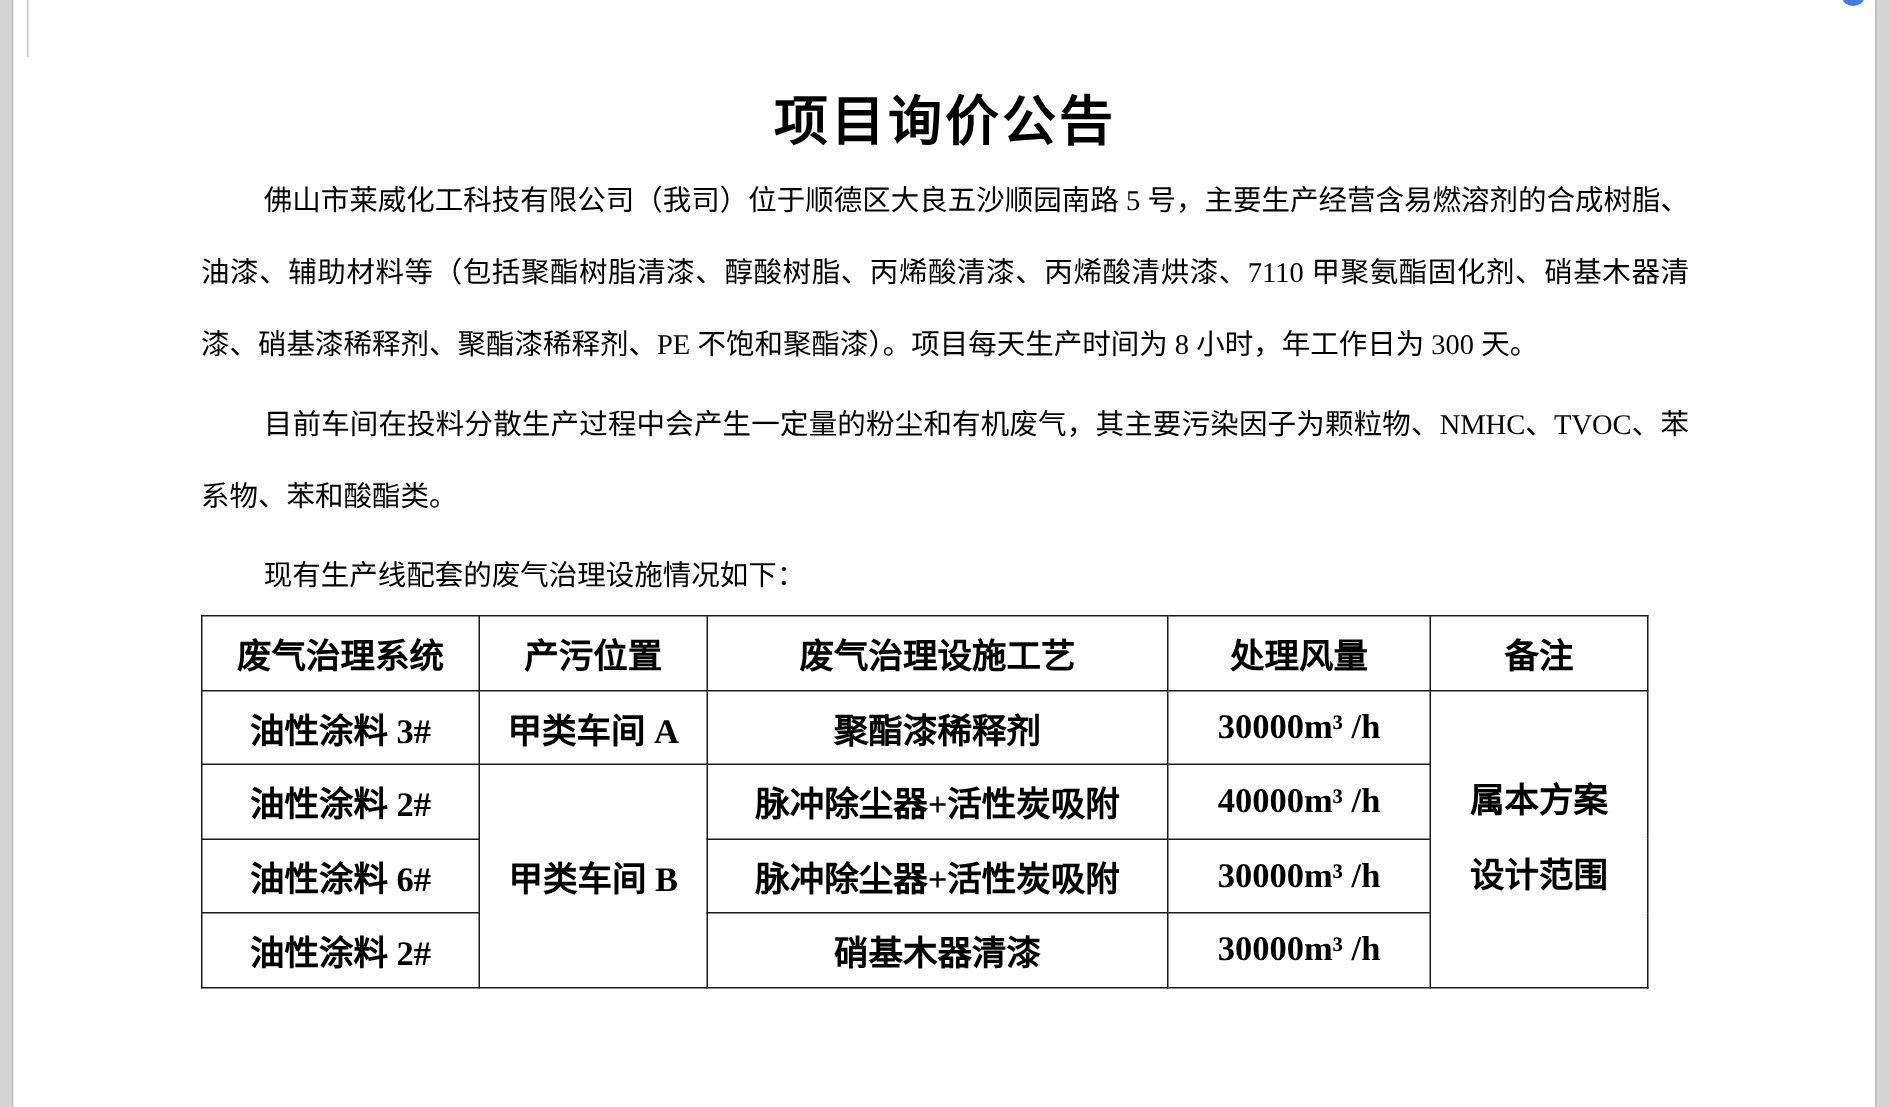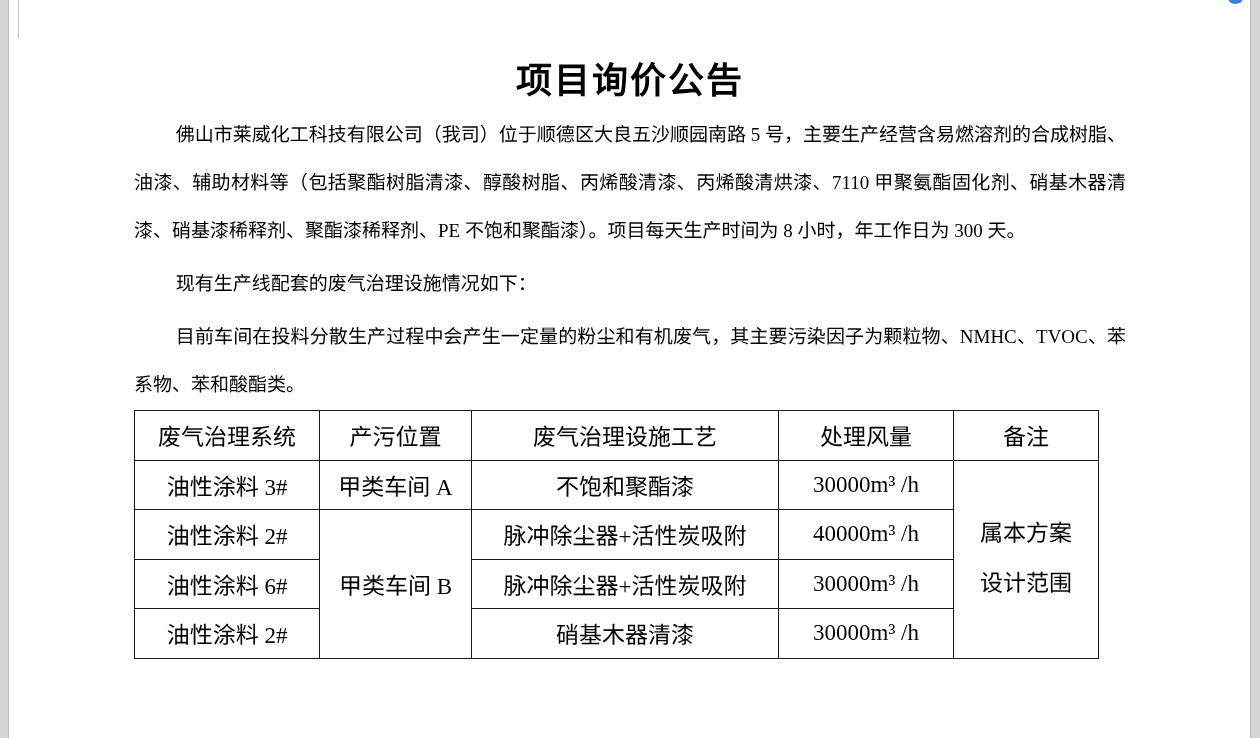--- a/index.html
+++ b/index.html
@@ -75,21 +75,21 @@
     margin-top: 1px;
   }
   table.waste-table th,
   table.waste-table td {
     border: 1.5px solid #1a1a1a;
     height: 48.5px;
     padding: 0;
     text-align: center;
     vertical-align: middle;
     font-size: 23px;
-    font-weight: normal;
+    font-weight: bold;
     overflow: hidden;
   }
   td.remark-cell {
     white-space: pre-line;
     line-height: 50px;
   }
 </style>
 </head>
 <body>
 
@@ -97,22 +97,22 @@
 <div class="gutter gutter-right"></div>
 
 <div class="page">
   <div class="page-edge-line"></div>
   <div class="floating-widget"></div>
 
   <div class="content">
     <div class="doc-title">项目询价公告</div>
 
     <p class="para">佛山市莱威化工科技有限公司（我司）位于顺德区大良五沙顺园南路 5 号，主要生产经营含易燃溶剂的合成树脂、油漆、辅助材料等（包括聚酯树脂清漆、醇酸树脂、丙烯酸清漆、丙烯酸清烘漆、7110 甲聚氨酯固化剂、硝基木器清漆、硝基漆稀释剂、聚酯漆稀释剂、PE 不饱和聚酯漆）。项目每天生产时间为 8 小时，年工作日为 300 天。</p>
+    <p class="para">目前车间在投料分散生产过程中会产生一定量的粉尘和有机废气，其主要污染因子为颗粒物、NMHC、TVOC、苯系物、苯和酸酯类。</p>
     <p class="para para-last">现有生产线配套的废气治理设施情况如下：</p>
-    <p class="para">目前车间在投料分散生产过程中会产生一定量的粉尘和有机废气，其主要污染因子为颗粒物、NMHC、TVOC、苯系物、苯和酸酯类。</p>
 
     <table class="waste-table">
       <colgroup>
         <col style="width:185px">
         <col style="width:152px">
         <col style="width:307px">
         <col style="width:175px">
         <col style="width:145px">
       </colgroup>
       <thead>
@@ -121,21 +121,21 @@
           <th>产污位置</th>
           <th>废气治理设施工艺</th>
           <th>处理风量</th>
           <th>备注</th>
         </tr>
       </thead>
       <tbody>
         <tr>
           <td>油性涂料 3#</td>
           <td>甲类车间 A</td>
-          <td>不饱和聚酯漆</td>
+          <td>聚酯漆稀释剂</td>
           <td>30000m³ /h</td>
           <td class="remark-cell" rowspan="4">属本方案
 设计范围</td>
         </tr>
         <tr>
           <td>油性涂料 2#</td>
           <td rowspan="3">甲类车间 B</td>
           <td>脉冲除尘器+活性炭吸附</td>
           <td>40000m³ /h</td>
         </tr>

